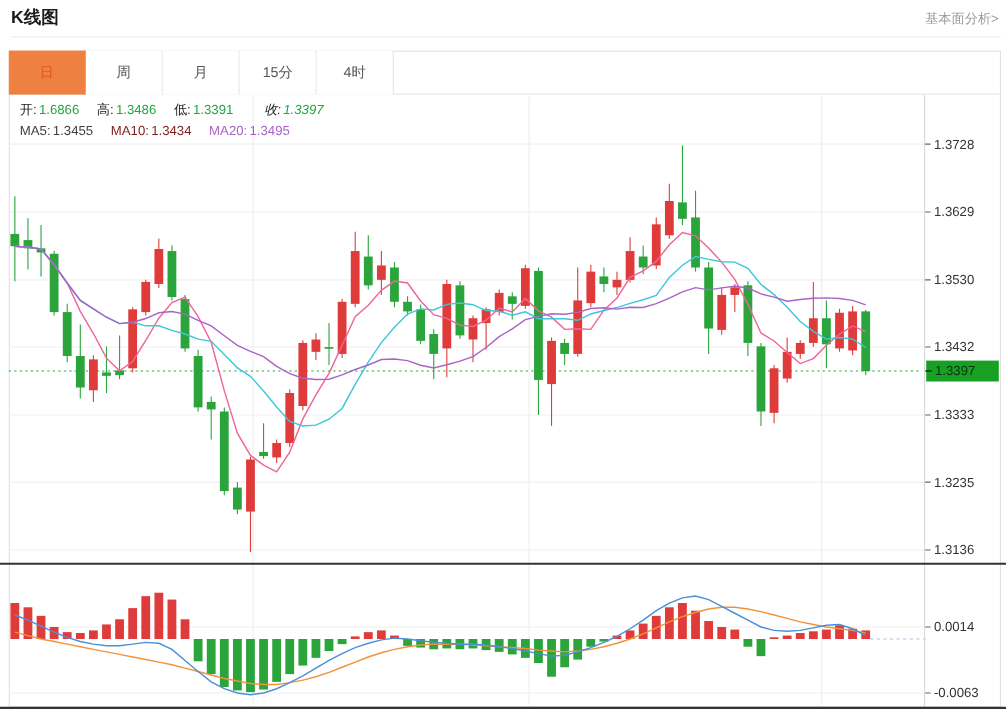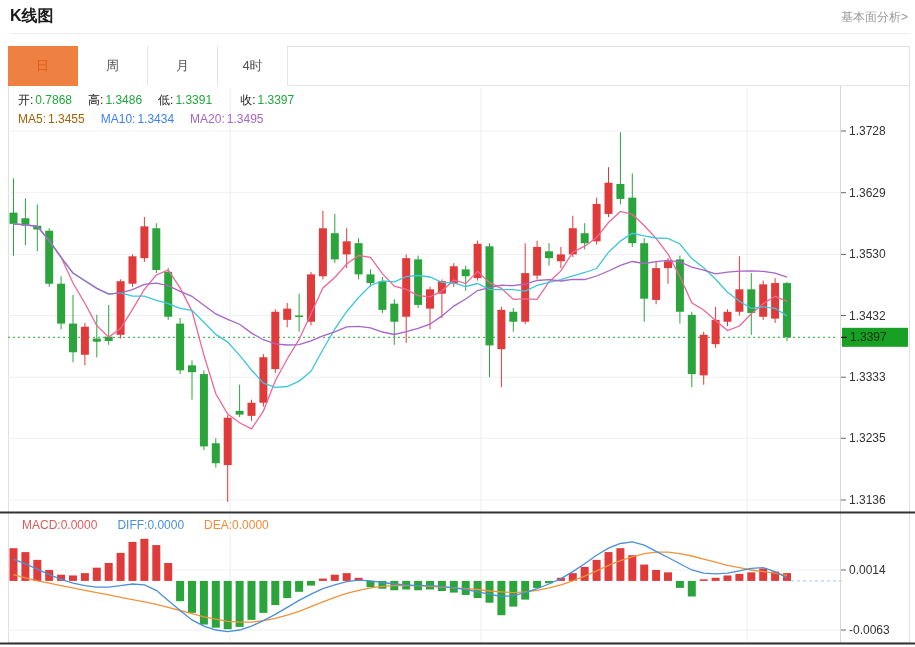--- a/index.html
+++ b/index.html
@@ -14,24 +14,24 @@
   .tab{width:70px;height:40px;line-height:40px;text-align:center;font-size:13px;color:#555;
        border-right:1px solid #e5e5e5;background:#fff;cursor:pointer;box-sizing:border-box;user-select:none;}
   .tab.selected{background:#ee8142;color:#e05a18;border-right:1px solid #ee8142;}
   .info-row{position:absolute;left:18px;display:flex;align-items:center;font-size:12px;z-index:3;white-space:nowrap;}
   .info-row.r1{top:92px;}
   .info-row.r2{top:112px;}
   .pair{margin-right:16px;}
   .pair .lab{color:#222;}
   .pair .val{margin-left:2px;}
   .g{color:#21a63c;}
-  .ma5c{color:#a16207;}
-  .ma10c{color:#3b82f6;}
+  .ma5c{color:#404040;}
+  .ma10c{color:#7f1d1d;}
   .ma20c{color:#a964c7;}
-  .close-pair{margin-left:12px;}
+  .close-pair{margin-left:12px;font-style:italic;}
   .macd-row{position:absolute;left:22px;top:518px;display:flex;font-size:12px;z-index:3;white-space:nowrap;}
   .macd-row .itm{margin-right:20px;}
   .mc{color:#e05a5a;}
   .dc{color:#4a90d9;}
   .ec{color:#f08c3a;}
   svg{position:absolute;left:0;top:0;z-index:1;}
 </style>
 </head>
 <body>
 <div id="app">
@@ -287,34 +287,30 @@
       <line x1="0" y1="512.5" x2="915" y2="512.5" stroke="#333333" stroke-width="2"></line>
       <line x1="0" y1="643.5" x2="915" y2="643.5" stroke="#333333" stroke-width="2"></line>
     </svg>
 
   <div class="panel"></div>
 
   <div class="tabs" id="tabbar">
       <div class="tab selected">日</div>
       <div class="tab">周</div>
       <div class="tab">月</div>
+      <div class="tab">15分</div>
       <div class="tab">4时</div>
     </div>
 
   <div class="info-row r1">
-    <span class="pair"><span class="lab">开:</span><span class="val g">0.7868</span></span>
+    <span class="pair"><span class="lab">开:</span><span class="val g">1.6866</span></span>
     <span class="pair"><span class="lab">高:</span><span class="val g">1.3486</span></span>
     <span class="pair"><span class="lab">低:</span><span class="val g">1.3391</span></span>
     <span class="pair close-pair"><span class="lab">收:</span><span class="val g">1.3397</span></span>
   </div>
   <div class="info-row r2">
     <span class="pair"><span class="ma5c">MA5:</span><span class="val ma5c">1.3455</span></span>
     <span class="pair"><span class="ma10c">MA10:</span><span class="val ma10c">1.3434</span></span>
     <span class="pair"><span class="ma20c">MA20:</span><span class="val ma20c">1.3495</span></span>
   </div>
 
-  <div class="macd-row">
-    <span class="itm"><span class="mc">MACD:</span><span class="mc">0.0000</span></span>
-    <span class="itm"><span class="dc">DIFF:</span><span class="dc">0.0000</span></span>
-    <span class="itm"><span class="ec">DEA:</span><span class="ec">0.0000</span></span>
-  </div>
 
 </div>
 
 </body></html>

